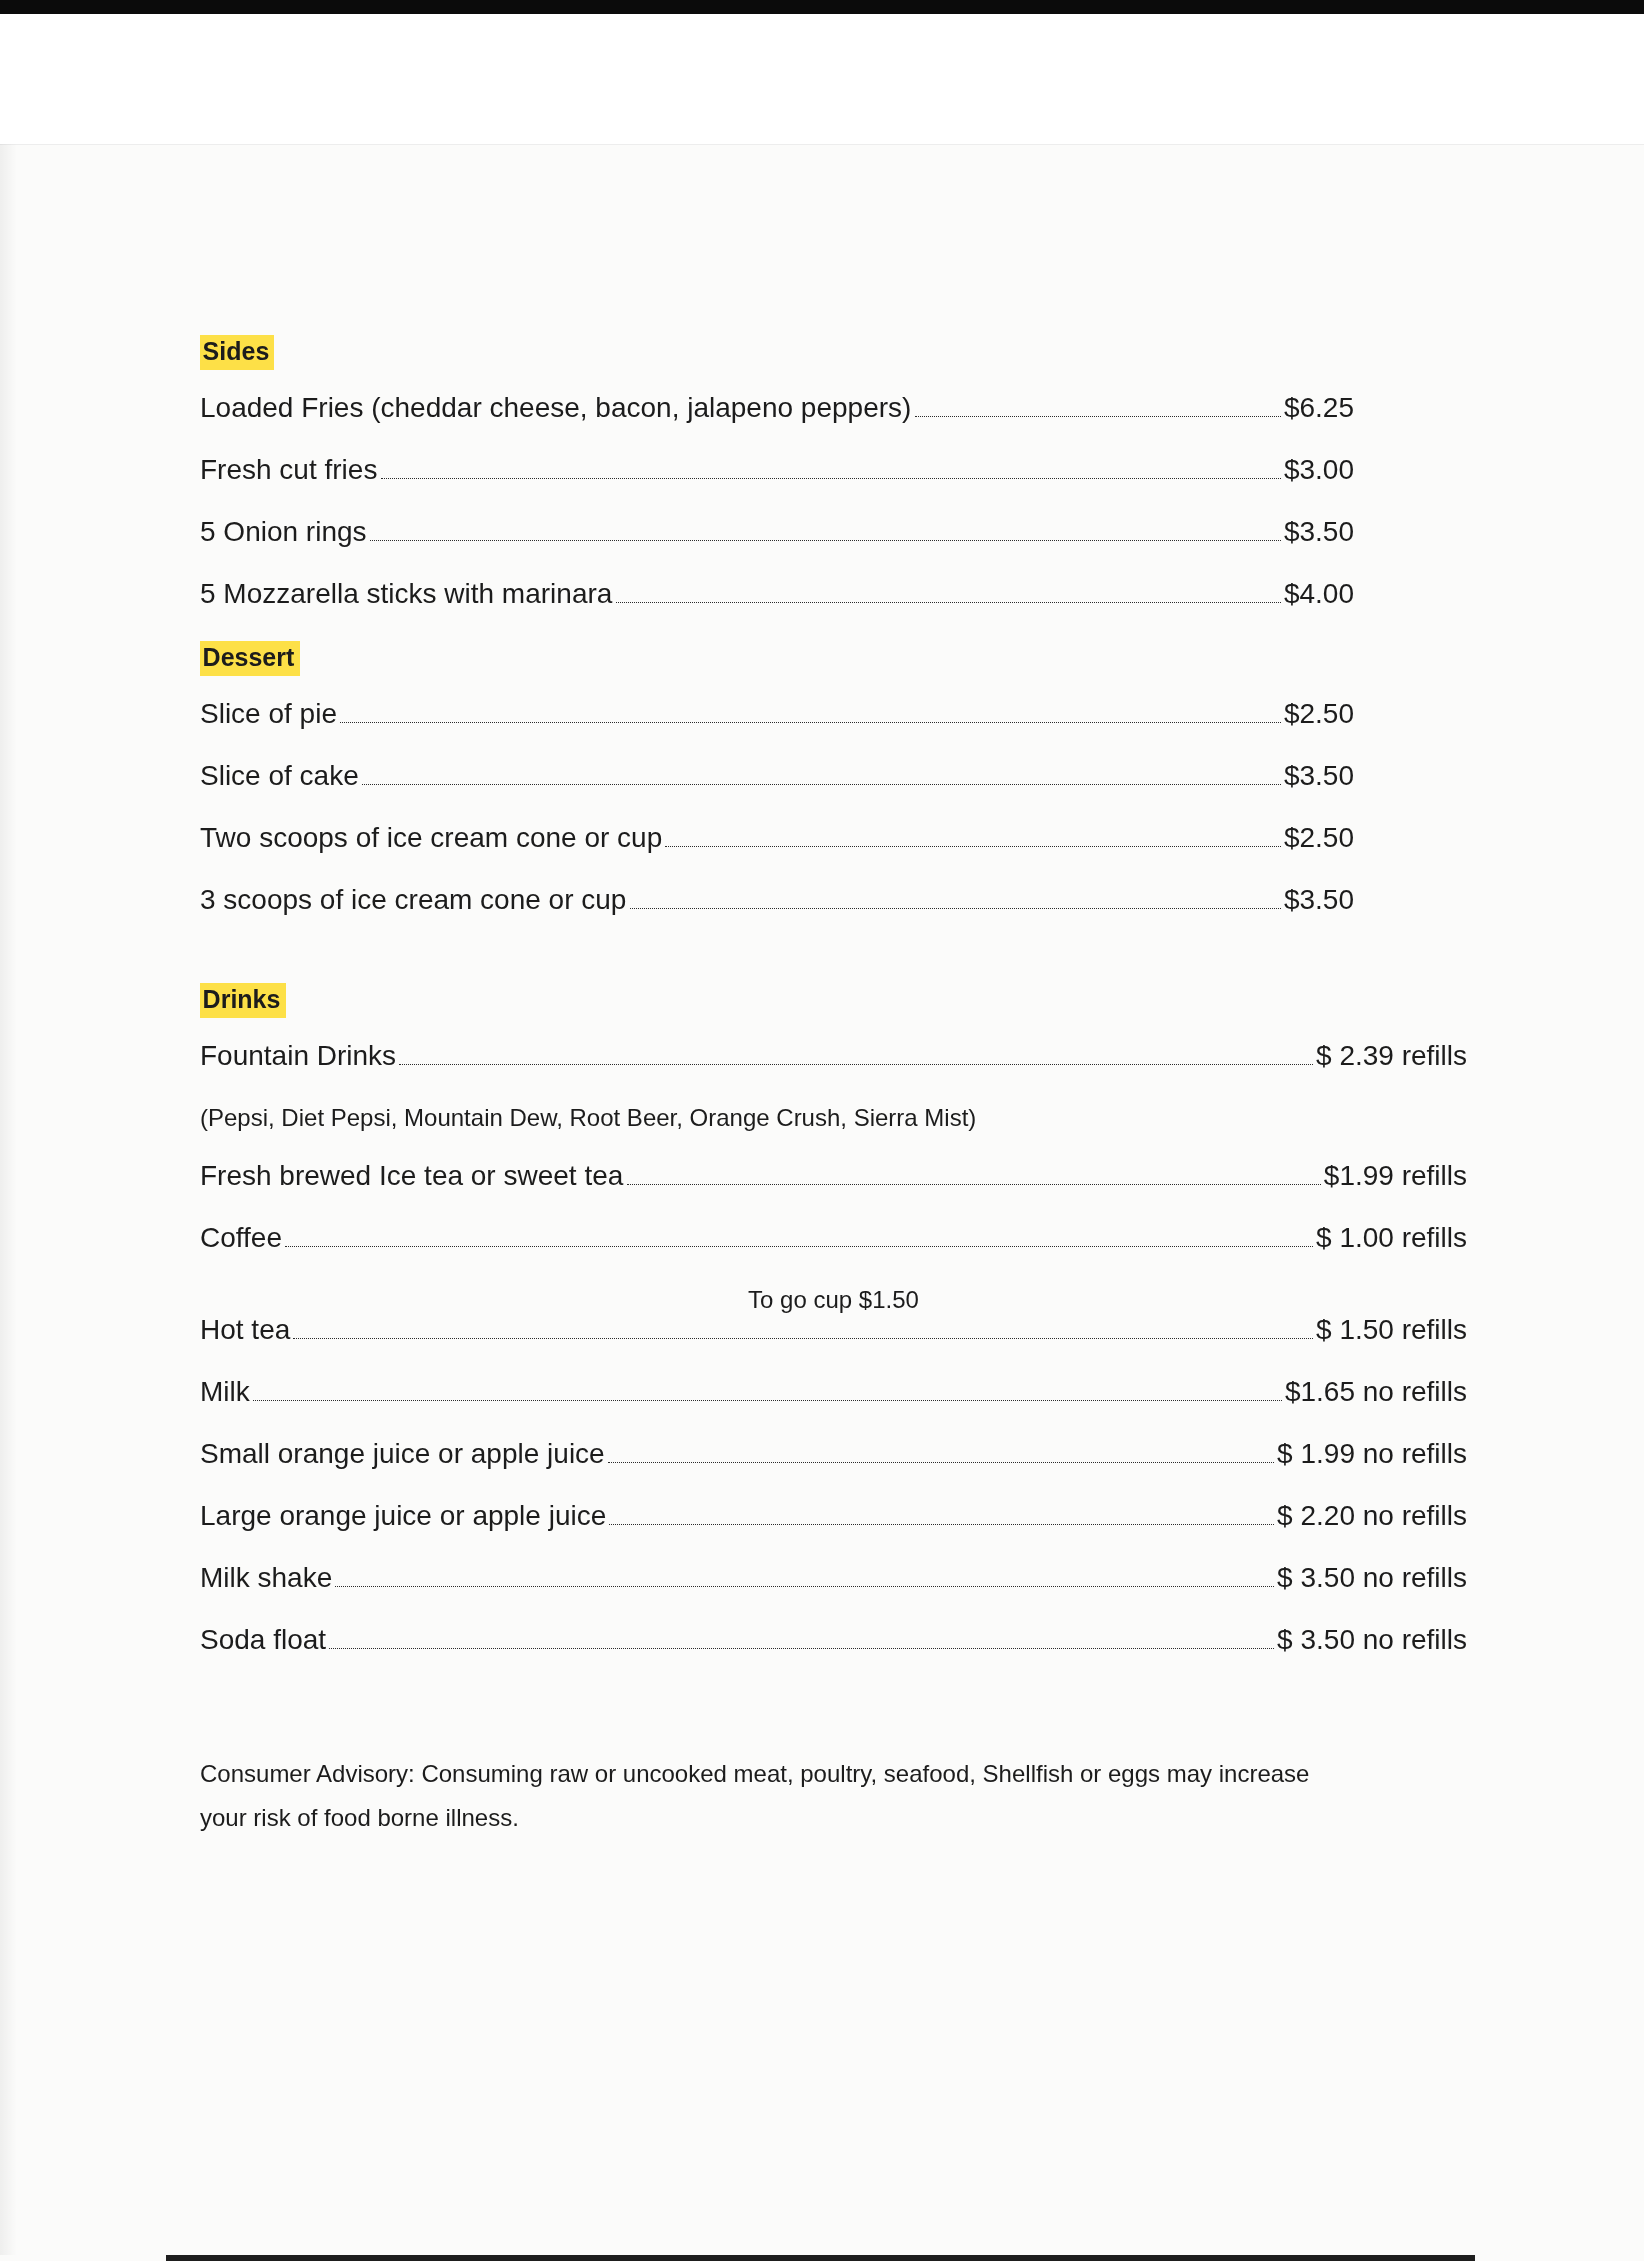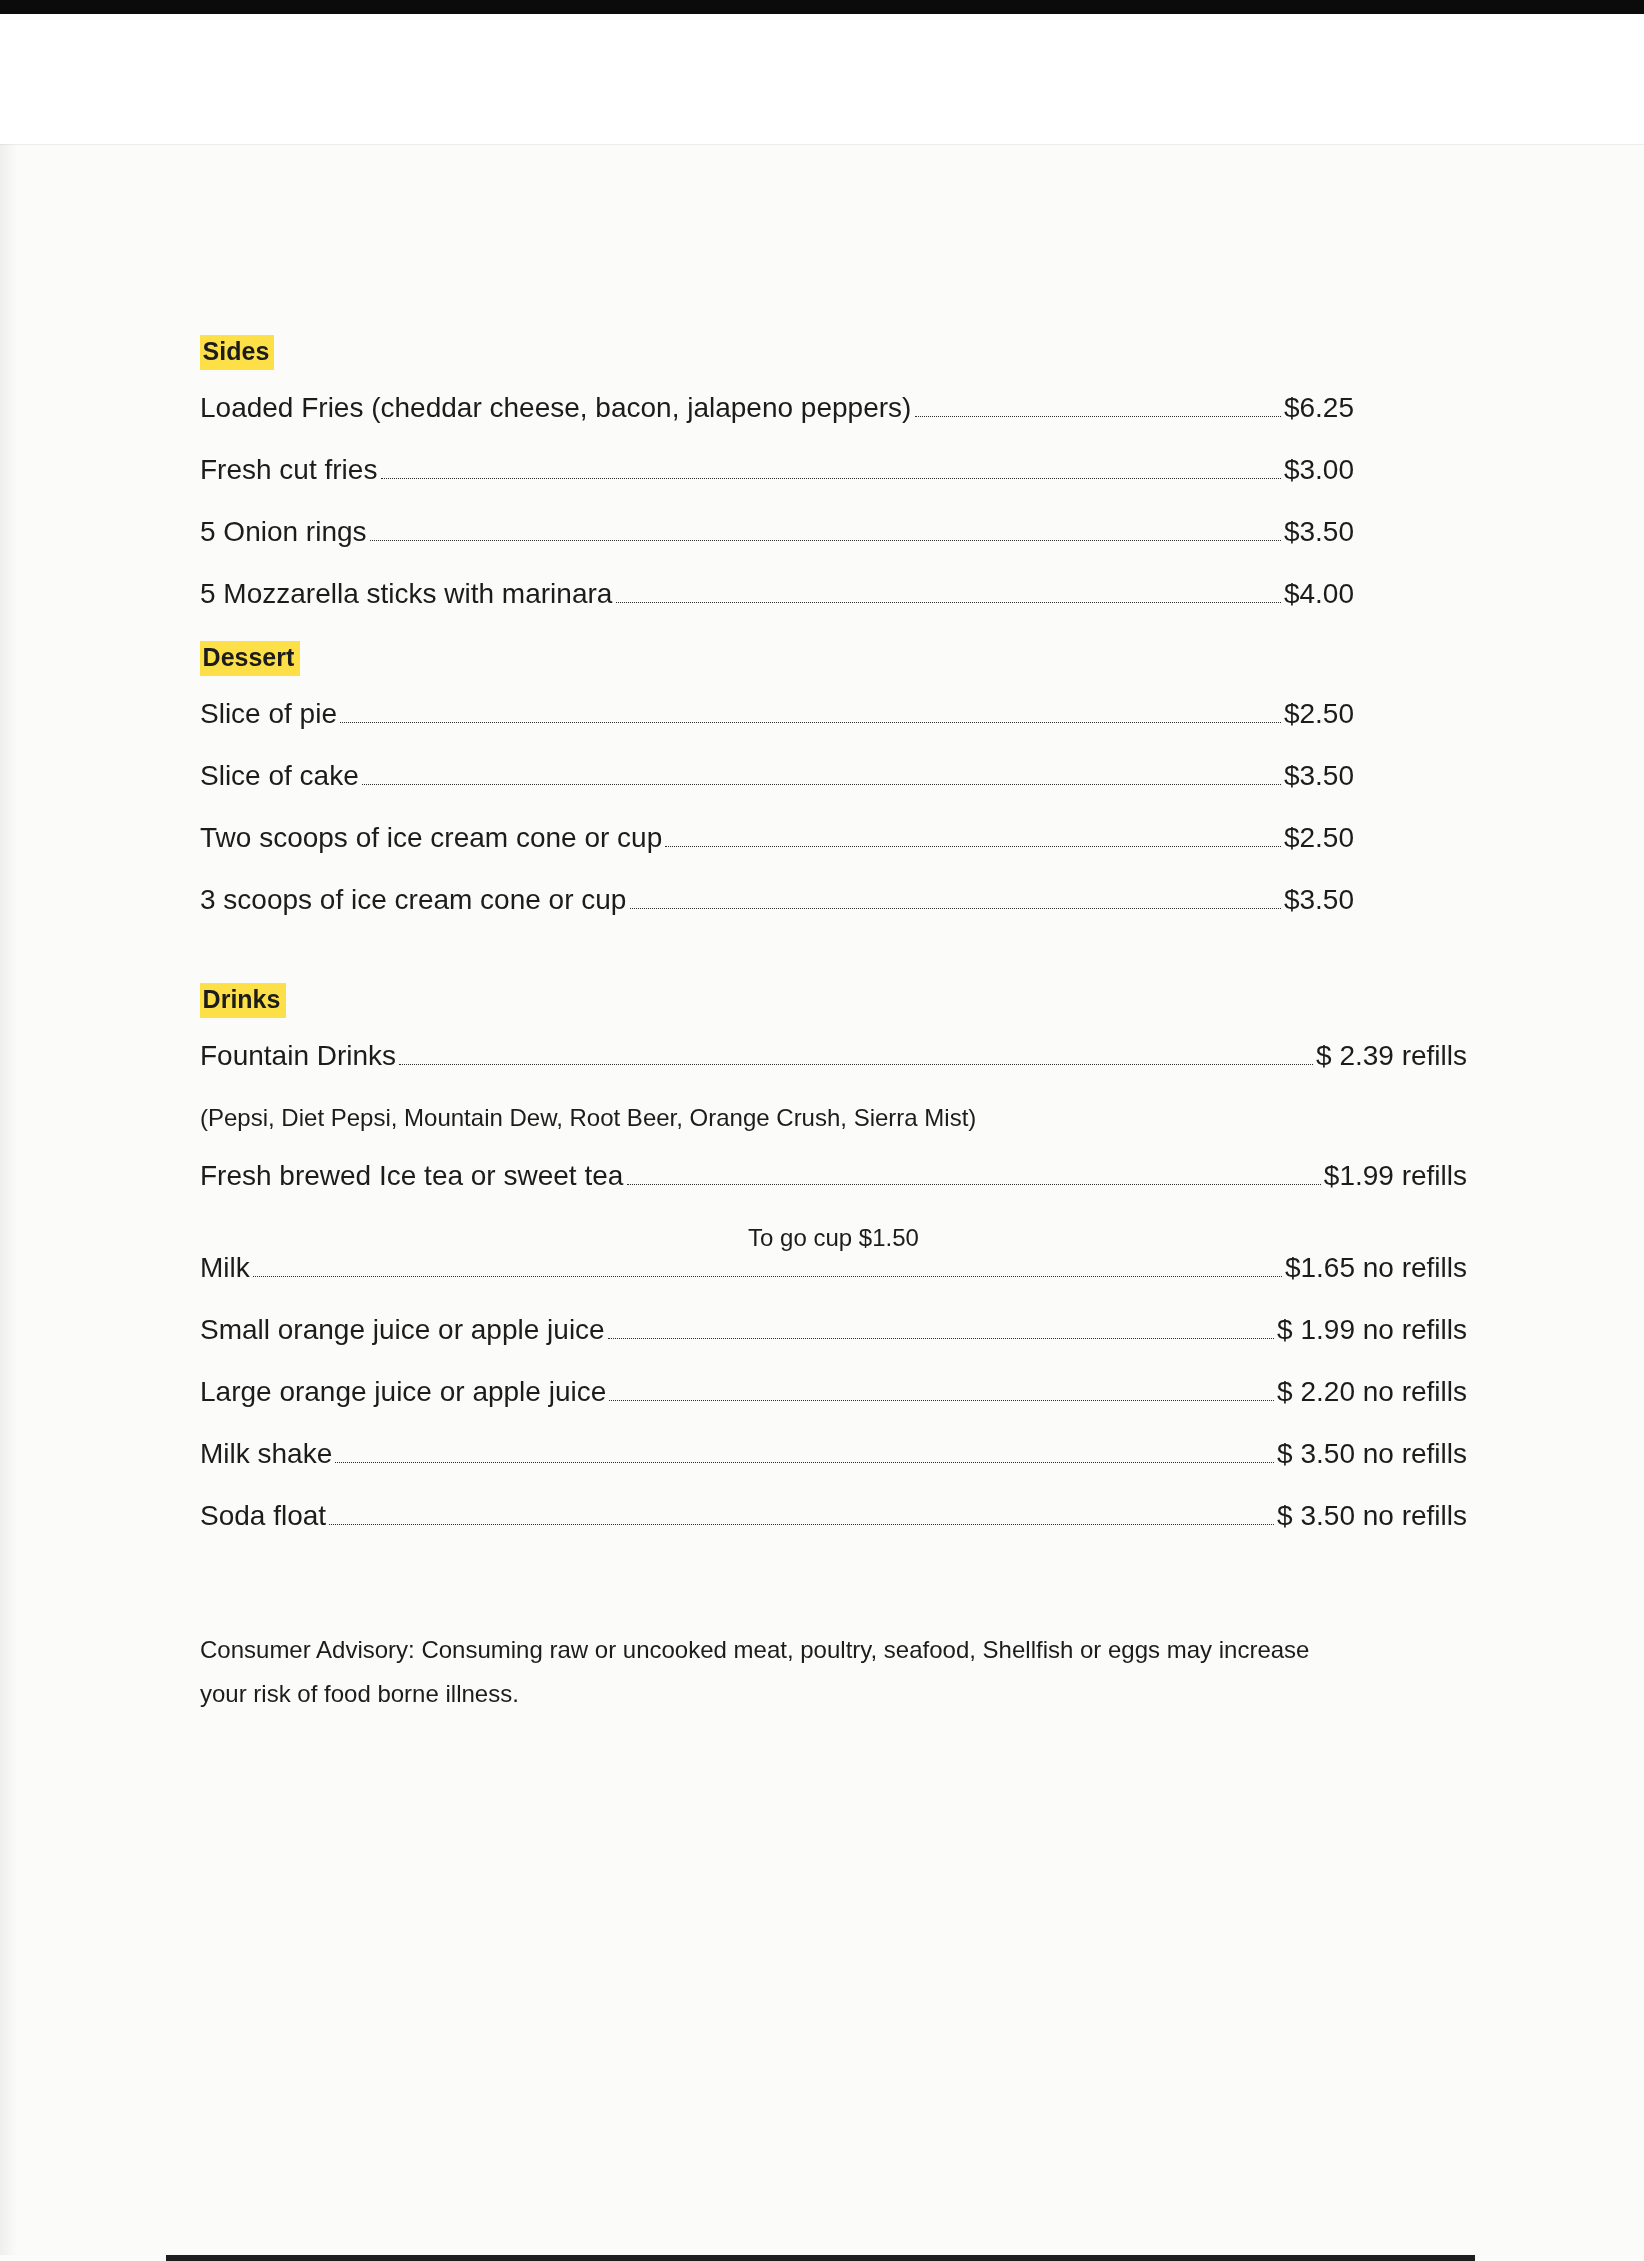--- a/index.html
+++ b/index.html
@@ -165,23 +165,33 @@
       <span class="price">$ 2.39 refills</span>
     </div>
 
     <div class="note-row">(Pepsi, Diet Pepsi, Mountain Dew, Root Beer, Orange Crush, Sierra Mist)</div>
 
     <div class="row">
       <span class="name">Fresh brewed Ice tea or sweet tea</span>
       <span class="leader"></span>
       <span class="price">$1.99 refills</span>
     </div>
+    <div class="row">
+      <span class="name">Coffee</span>
+      <span class="leader"></span>
+      <span class="price">$ 1.00 refills</span>
+    </div>
 
     <div class="center-row">To go cup $1.50</div>
 
+    <div class="row">
+      <span class="name">Hot tea</span>
+      <span class="leader"></span>
+      <span class="price">$ 1.50 refills</span>
+    </div>
     <div class="row">
       <span class="name">Milk</span>
       <span class="leader"></span>
       <span class="price">$1.65 no refills</span>
     </div>
     <div class="row">
       <span class="name">Small orange juice or apple juice</span>
       <span class="leader"></span>
       <span class="price">$ 1.99 no refills</span>
     </div>

